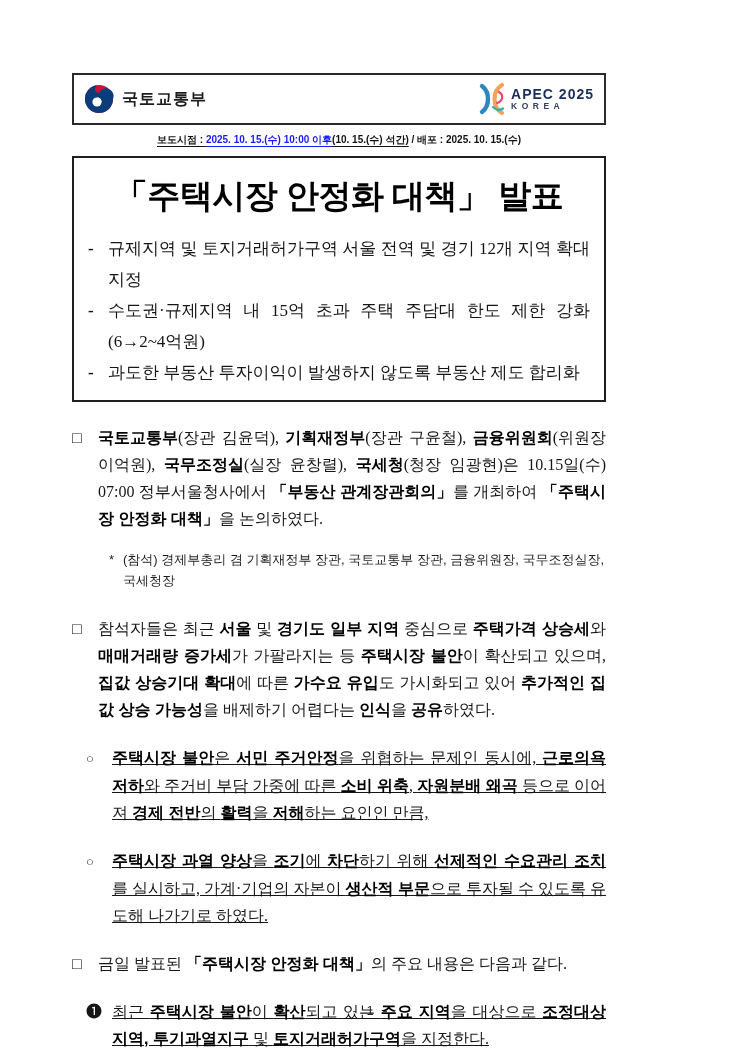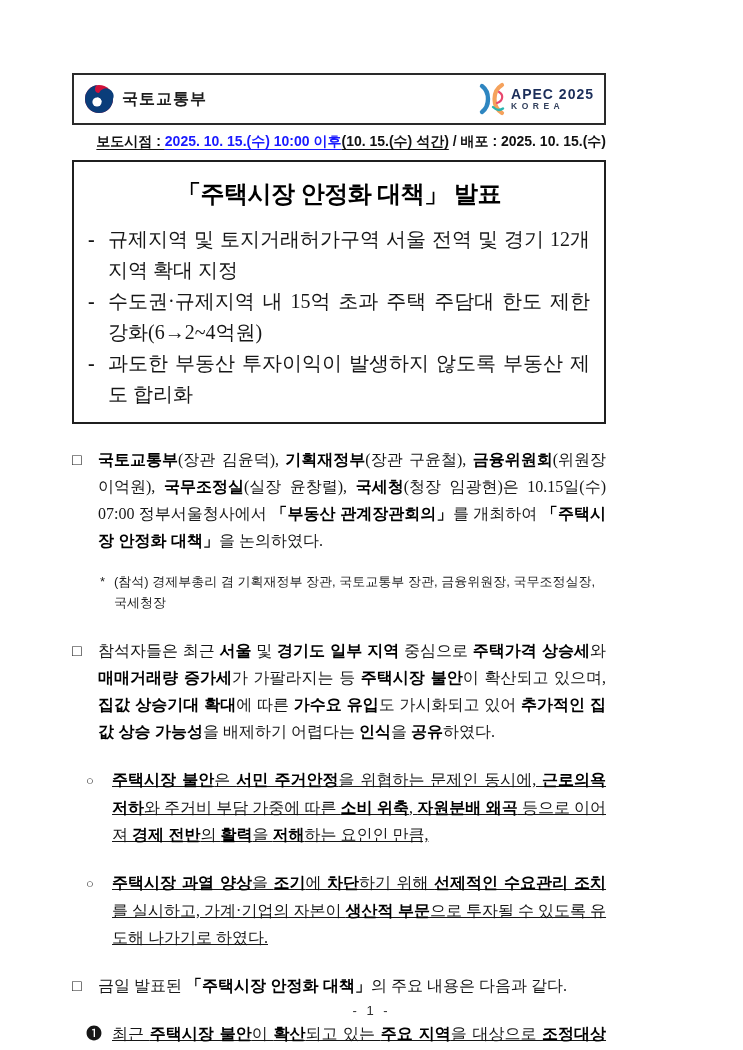--- a/index.html
+++ b/index.html
@@ -29,61 +29,61 @@
     font-family:"Liberation Serif","DejaVu Serif",serif;
   }
   .apec{display:flex;align-items:center;gap:2px;min-width:160px;justify-content:flex-end;}
   .apec-text{display:flex;flex-direction:column;line-height:1.05;
     font-family:"Liberation Sans","DejaVu Sans",sans-serif;}
   .apec-text .l1{font-size:14px;font-weight:bold;color:#1b2e5a;letter-spacing:1px;}
   .apec-text .l2{font-size:8.5px;font-weight:bold;color:#33415e;letter-spacing:4.5px;}
 
   
   .embargo{
-    text-align:right;
+    text-align:center;
     font-family:"Liberation Sans","DejaVu Sans",sans-serif;
-    font-size:14px;font-weight:bold;color:#111;
+    font-size:10px;font-weight:bold;color:#111;
     margin:8px 0 9px 0;white-space:nowrap;
   }
   .embargo .u{text-decoration:underline;text-underline-offset:3px;}
   .embargo .blue{color:#1a1aff;}
 
   
   .title-box{
     border:2px solid #1f1f1f;
     padding:16px 12px 12px 12px;
     box-sizing:border-box;
     margin-bottom:22px;
   }
   .title-box h1{
     margin:0 0 14px 0;text-align:center;
     font-family:"Liberation Sans","DejaVu Sans",sans-serif;
-    font-size:24px;font-weight:900;color:#000;letter-spacing:-0.5px;
+    font-size:33px;font-weight:900;color:#000;letter-spacing:-0.5px;
   }
   .box-bullets{list-style:none;margin:0;padding:0 2px;}
   .box-bullets li{
-    font-size:20px;line-height:31px;color:#161616;
+    font-size:17px;line-height:31px;color:#161616;
     text-align:justify;
     padding-left:20px;text-indent:-20px;
   }
   .box-bullets .bm{display:inline-block;width:20px;text-indent:0;font-weight:bold;}
 
   
   .para{
     font-size:16px;line-height:27px;color:#161616;
     text-align:justify;margin-bottom:21px;
   }
   .para .marker{display:inline-block;text-indent:0;}
   .lvl0{padding-left:26px;text-indent:-26px;}
   .lvl0 .marker{width:26px;}
   .lvl1{margin-left:14px;padding-left:26px;text-indent:-26px;text-decoration:underline;}
   .lvl1 .marker{width:26px;}
   .lvl1 .marker.circle{font-size:13px;}
   .remark{
-    margin-left:28px;margin-top:-4px;margin-bottom:24px;
+    margin-left:37px;margin-top:-4px;margin-bottom:24px;
     font-family:"Liberation Sans","DejaVu Sans",sans-serif;
     font-size:13px;line-height:21px;color:#1d1d1d;
     padding-left:14px;text-indent:-14px;text-align:left;
   }
   .remark .marker{width:14px;}
   .ptext b{
     font-family:"Liberation Sans","DejaVu Sans",sans-serif;
     font-weight:800;color:#000;
   }
 

